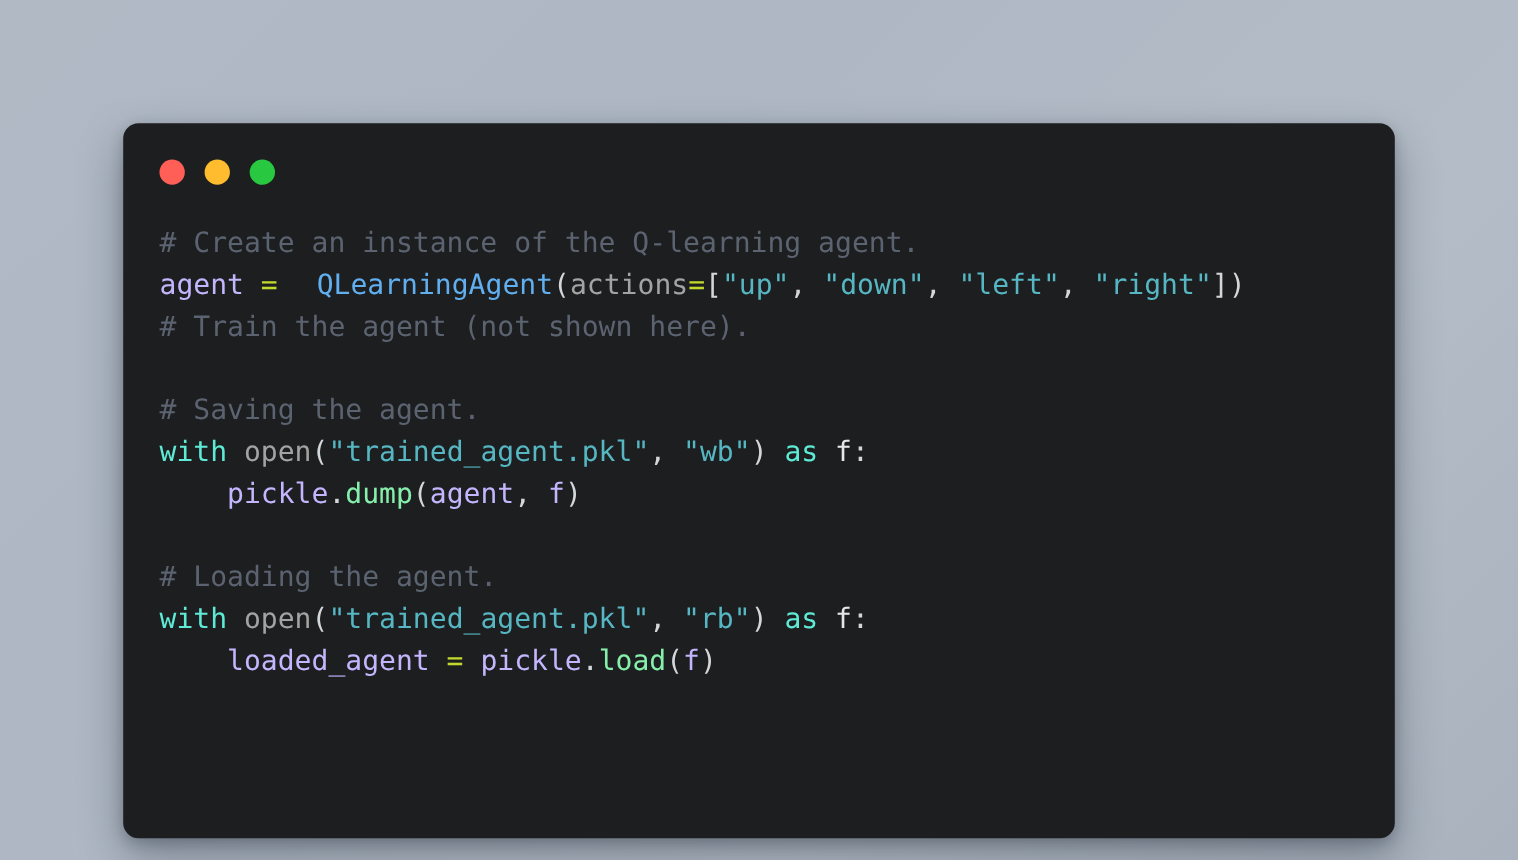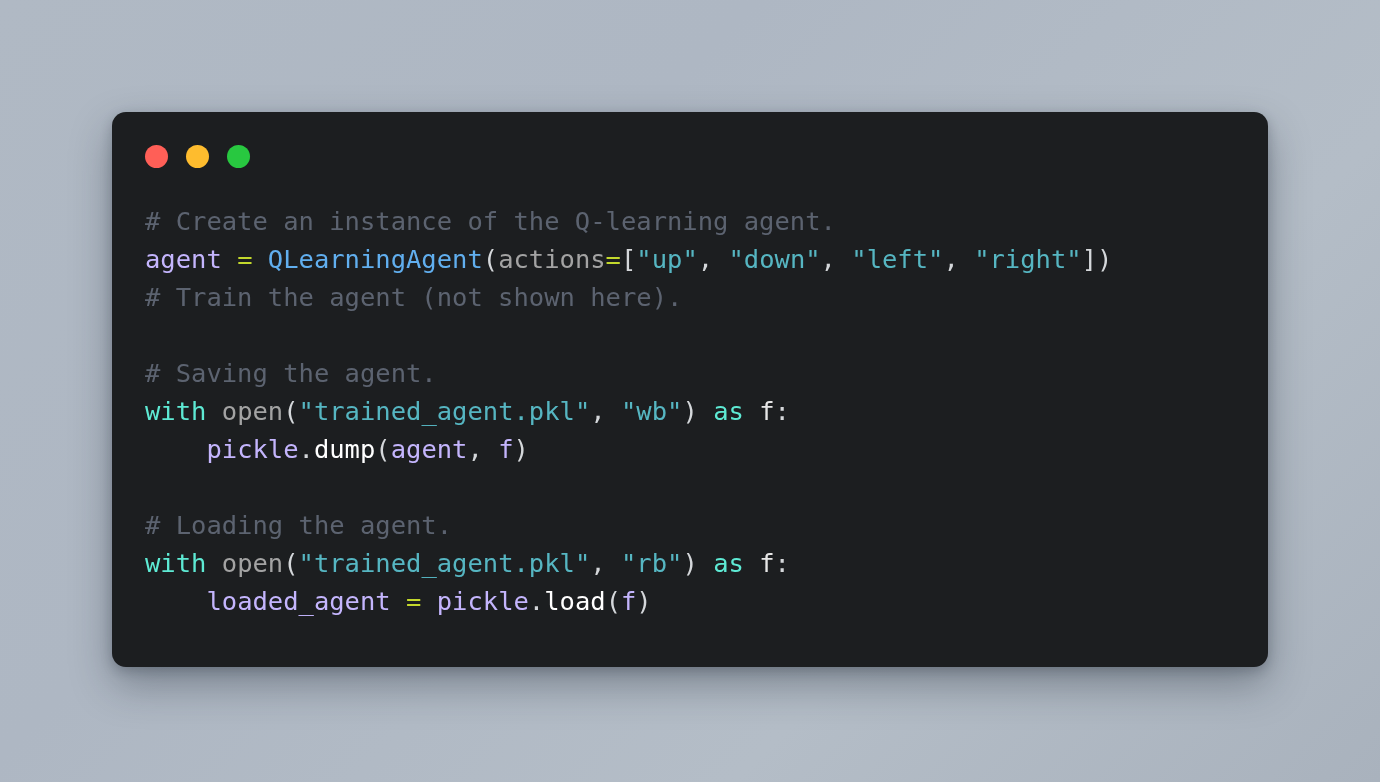--- a/index.html
+++ b/index.html
@@ -15,21 +15,21 @@
     font-family: "DejaVu Sans Mono", monospace;
     display: block;
     position: relative;
   }
 
   .window {
     position: absolute;
     left: 112px;
     top: 112px;
     width: 1156px;
-    height: 555px;
+    height: 650px;
     background: #1c1e20;
     border-radius: 14px;
     box-shadow: 0 18px 40px rgba(20,28,40,0.34), 0 4px 12px rgba(20,28,40,0.22);
     overflow: hidden;
   }
 
   .titlebar {
     height: 90px;
     display: flex;
     align-items: flex-start;
@@ -60,27 +60,27 @@
   .line {
     height: 38px;
     white-space: pre;
   }
   .line.blank { height: 38px; }
 
   
   .tok-comment  { color: #5c6370; }
   .tok-var      { color: #c4b5fd; }
   .tok-op       { color: #c3d82c; }
-  .tok-class    { color: #61afef; }
+  .tok-class    { color: #61afef; margin-left: 20px; }
   .tok-punct    { color: #d4d7da; }
   .tok-kwarg    { color: #a3a3a3; }
   .tok-string   { color: #56b6c2; }
   .tok-keyword  { color: #5eead4; }
   .tok-func     { color: #a3a3a3; }
-  .tok-method   { color: #ffffff; }
+  .tok-method   { color: #86efac; }
   .tok-plain    { color: #e6e6e6; }
 </style>
 </head>
 <body>
 
 <div class="window" style="background: rgb(28, 30, 32);">
 
   <div class="titlebar">
     <span class="dot dot-close" style="background: rgb(255, 95, 87);"></span>
     <span class="dot dot-minimize" style="background: rgb(254, 188, 46);"></span>

